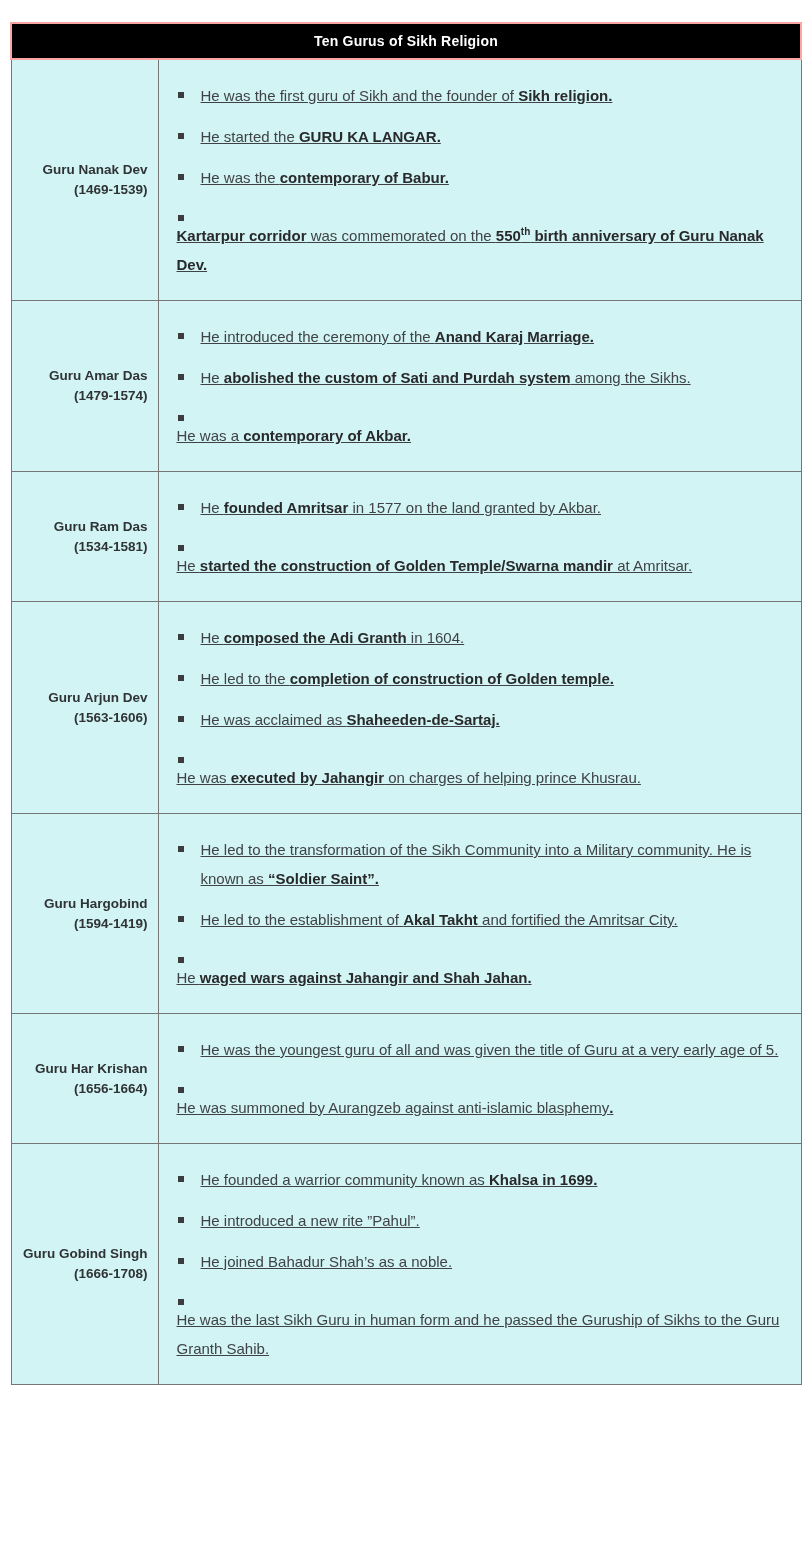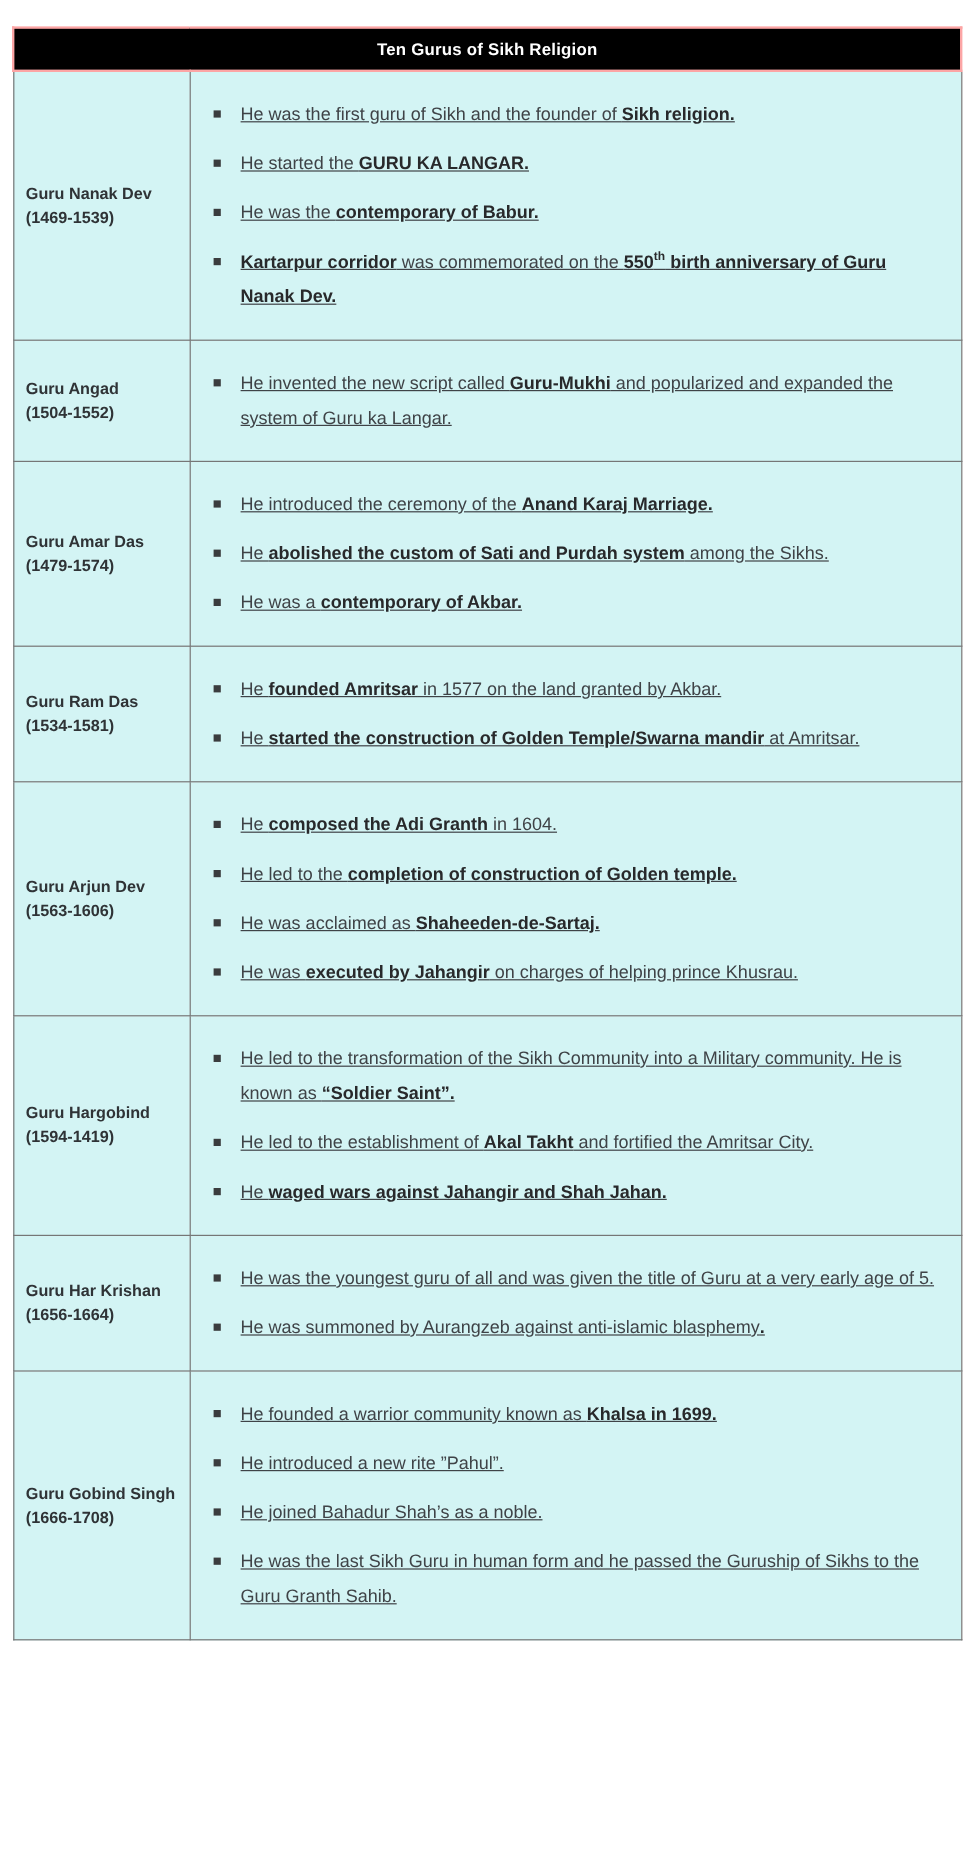--- a/index.html
+++ b/index.html
@@ -36,40 +36,40 @@
     border: 2px solid #fca5a5;
     letter-spacing: 0.2px;
   }
   td {
     border: 1px solid var(--border);
     background: var(--cell-bg);
     vertical-align: middle;
   }
   td.name-cell {
     width: 147px;
-    text-align: left;
+    text-align: right;
     font-weight: bold;
     color: #2f3336;
     font-size: 13.5px;
     line-height: 20px;
     padding: 10px 10px;
   }
   td.facts-cell {
     padding: 21px 20px 21px 18px;
   }
   .bullet {
     display: flex;
     align-items: flex-start;
     margin-bottom: 12px;
     color: var(--text);
     font-size: 15px;
     line-height: 29px;
     text-decoration: underline;
   }
-  .bullet:last-child { margin-bottom: 0; }
+  .bullet:last-child { margin-bottom: 0; flex-direction: column; }
   .marker {
     flex: 0 0 auto;
     width: 6px;
     height: 6px;
     background: #3a3c3e;
     margin: 11px 17px 0 1px;
   }
   .txt b {
     color: var(--bold-text);
     font-weight: bold;
@@ -111,32 +111,20 @@
               <span class="txt"><span>He was the </span><b>contemporary of Babur.</b></span>
             </div>
             <div class="bullet">
               <span class="marker"></span>
               <span class="txt"><b>Kartarpur corridor</b><span> was commemorated on the </span><b>550</b><b><sup>th</sup></b><b> birth anniversary of Guru Nanak Dev.</b></span>
             </div>
           </td>
         </tr>
         <tr>
           <td class="name-cell">
-            <div>Guru Angad</div>
-            <div>(1504-1552)</div>
-          </td>
-          <td class="facts-cell">
-            <div class="bullet">
-              <span class="marker"></span>
-              <span class="txt"><span>He invented the new script called </span><b>Guru-Mukhi</b><span> and popularized and expanded the system of Guru ka Langar.</span></span>
-            </div>
-          </td>
-        </tr>
-        <tr>
-          <td class="name-cell">
             <div>Guru Amar Das</div>
             <div>(1479-1574)</div>
           </td>
           <td class="facts-cell">
             <div class="bullet">
               <span class="marker"></span>
               <span class="txt"><span>He introduced the ceremony of the </span><b>Anand Karaj Marriage.</b></span>
             </div>
             <div class="bullet">
               <span class="marker"></span>

